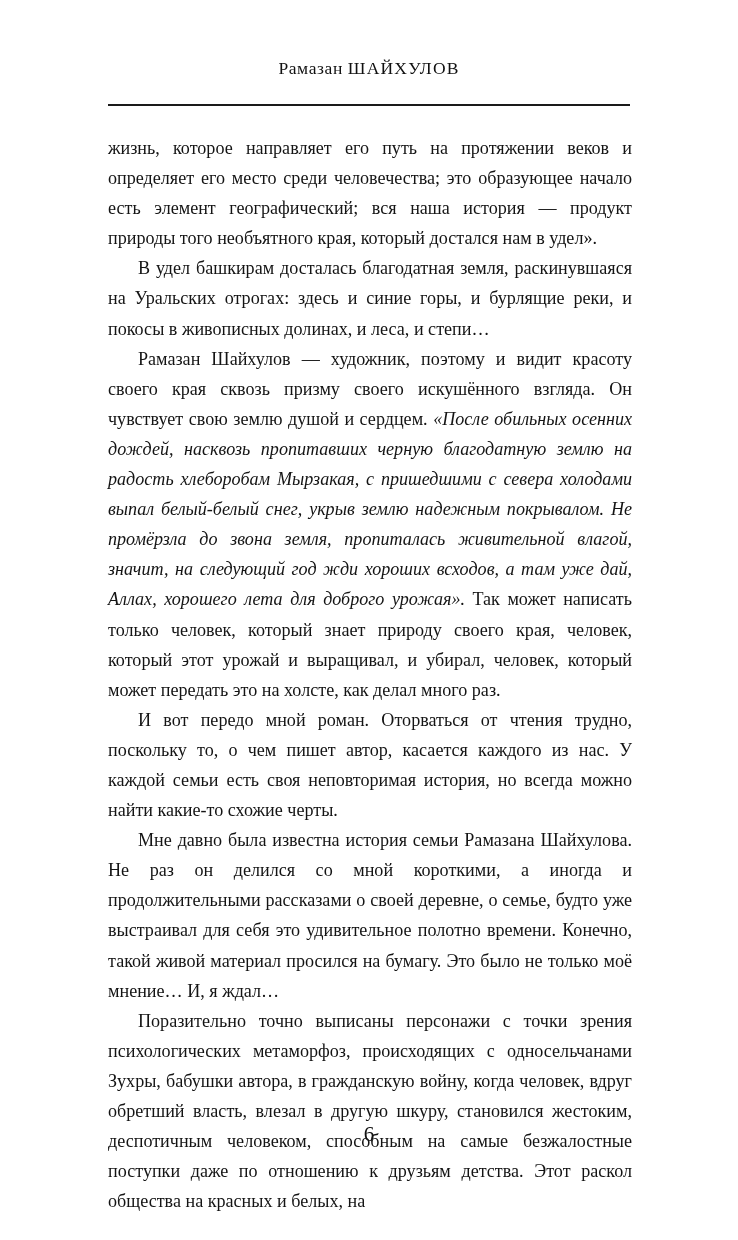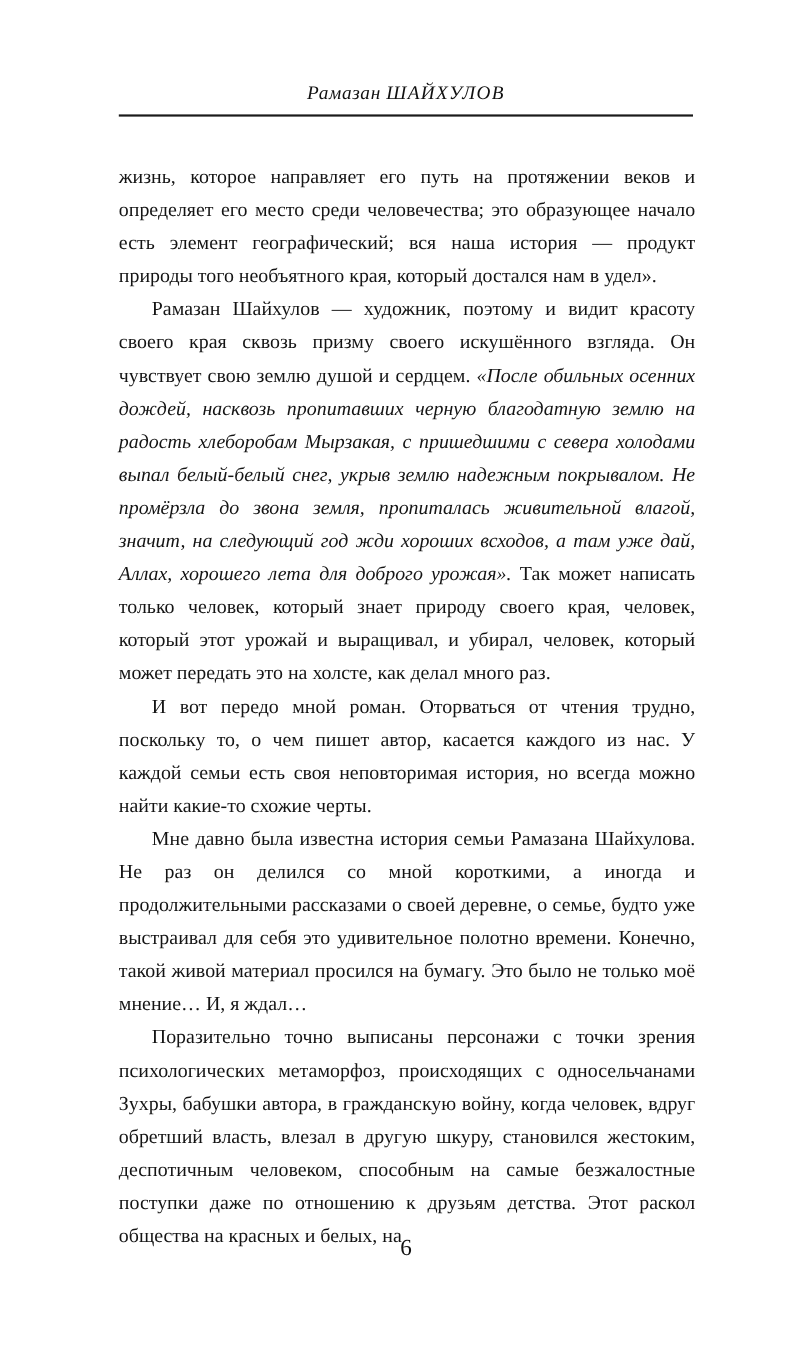--- a/index.html
+++ b/index.html
@@ -15,25 +15,24 @@
     color: #141414;
   }
   .page {
     position: relative;
     width: 738px;
     height: 1240px;
     box-sizing: border-box;
   }
   .header {
     position: absolute;
-    top: 74px;
+    top: 58px;
     left: 108px;
     width: 522px;
     text-align: center;
-    font-style: italic;
   }
   .header-title {
     font-family: "Liberation Serif", serif;
     font-size: 17.5px;
     letter-spacing: 0.6px;
     color: #111;
     white-space: nowrap;
   }
   .header-title .small-caps {
     letter-spacing: 1.2px;
@@ -41,21 +40,21 @@
   .header-rule {
     position: absolute;
     top: 104px;
     left: 108px;
     width: 522px;
     height: 1.6px;
     background: #1a1a1a;
   }
   .body-text {
     position: absolute;
-    top: 145px;
+    top: 133px;
     left: 108px;
     width: 524px;
     font-size: 18.1px;
     line-height: 30.1px;
     text-align: justify;
     text-justify: inter-word;
     color: #141414;
     hyphens: manual;
   }
   .body-text p {
@@ -84,20 +83,21 @@
 <div class="page">
 
   <div class="header">
     <span class="header-title"><span>Рамазан</span> <span class="small-caps">ШАЙХУЛОВ</span></span>
   </div>
 
   <div class="header-rule"></div>
 
   <div class="body-text">
       <p><span>жизнь, которое направляет его путь на протяжении веков и определяет его место среди человечества; это образующее начало есть элемент географический; вся наша история — продукт природы того необъятного края, который достался нам в удел».</span></p>
+      <p class="indent"><span>В удел башкирам досталась благодатная земля, раскинувшаяся на Уральских отрогах: здесь и синие горы, и бурлящие реки, и покосы в живописных долинах, и леса, и степи…</span></p>
       <p class="indent"><span>Рамазан Шайхулов — художник, поэтому и видит красоту своего края сквозь призму своего искушённого взгляда. Он чувствует свою землю душой и сердцем. </span><i>«После обильных осенних дождей, насквозь пропитавших черную благодатную землю на радость хлеборобам Мырзакая, с пришедшими с севера холодами выпал белый-белый снег, укрыв землю надежным покрывалом. Не промёрзла до звона земля, пропиталась живительной влагой, значит, на следующий год жди хороших всходов, а там уже дай, Аллах, хорошего лета для доброго урожая».</i><span> Так может написать только человек, который знает природу своего края, человек, который этот урожай и выращивал, и убирал, человек, который может передать это на холсте, как делал много раз.</span></p>
       <p class="indent"><span>И вот передо мной роман. Оторваться от чтения трудно, поскольку то, о чем пишет автор, касается каждого из нас. У каждой семьи есть своя неповторимая история, но всегда можно найти какие-то схожие черты.</span></p>
       <p class="indent"><span>Мне давно была известна история семьи Рамазана Шайхулова. Не раз он делился со мной короткими, а иногда и продолжительными рассказами о своей деревне, о семье, будто уже выстраивал для себя это удивительное полотно времени. Конечно, такой живой материал просился на бумагу. Это было не только моё мнение… И, я ждал…</span></p>
       <p class="indent"><span>Поразительно точно выписаны персонажи с точки зрения психологических метаморфоз, происходящих с односельчанами Зухры, бабушки автора, в гражданскую войну, когда человек, вдруг обретший власть, влезал в другую шкуру, становился жестоким, деспотичным человеком, способным на самые безжалостные поступки даже по отношению к друзьям детства. Этот раскол общества на красных и белых, на</span></p>
     </div>
 
   <div class="folio">6</div>
 
 </div>
 

